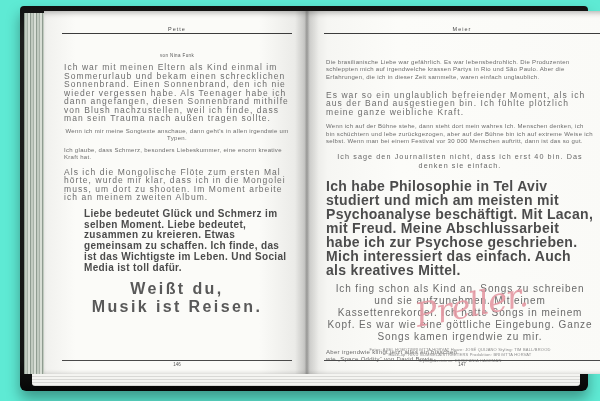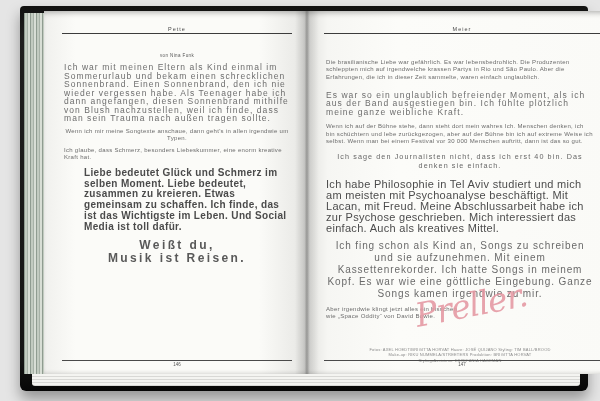--- a/index.html
+++ b/index.html
@@ -1,18 +1,18 @@
 <!DOCTYPE html>
 <html><head>
 <meta charset="utf-8">
 <style>
   html,body{margin:0;padding:0;}
   .stage{
     position:relative;width:600px;height:401px;overflow:hidden;
-    background:#e5e5e5;
+    background:#5eead4;
     font-family:"Liberation Sans",sans-serif;
   }
   .book-body{
     position:absolute;left:20px;top:6px;width:568px;height:385px;
     background:linear-gradient(180deg,#111110,#1f1f1e 8%,#151514 92%,#060606);
     border-radius:4px 4px 6px 6px;
     box-shadow:0 8px 14px rgba(0,0,0,0.35);
   }
   .edge-left{
     position:absolute;left:24px;top:13px;width:20px;height:361px;
@@ -56,24 +56,24 @@
   .page-content{position:absolute;top:42px;left:20px;right:16px;}
   .page-right .page-content{top:48px;right:20px;}
 
   .byline{font-size:4.5px;text-align:center;color:#555;letter-spacing:0.4px;margin:0 0 5px;}
   p{margin:0;}
   .p-med{font-size:8.5px;line-height:1.0;letter-spacing:1.05px;color:#6d6d6d;}
   .p-small{font-size:6px;line-height:1.22;letter-spacing:0.3px;color:#6b6b6b;}
   .center{text-align:center;}
   .p-bold{font-size:10px;line-height:1.08;letter-spacing:0.35px;font-weight:bold;color:#4b4b4b;margin-left:20px;}
   .p-quote{
-    font-size:12px;line-height:1.15;letter-spacing:2.4px;font-weight:bold;color:#595959;
+    font-size:16px;line-height:1.15;letter-spacing:2.4px;font-weight:bold;color:#595959;
     text-align:center;white-space:pre-line;margin-top:3px;
   }
-  .p-large{font-size:11px;line-height:1.0;letter-spacing:0.3px;color:#4c4c4c;}
+  .p-large{font-size:14px;line-height:1.0;letter-spacing:0.3px;color:#4c4c4c;font-weight:bold;}
   .p-cmed{font-size:7.2px;line-height:1.2;letter-spacing:1.1px;color:#666;text-align:center;}
   .p-cent{font-size:10px;line-height:1.22;letter-spacing:0.9px;color:#6a6a6a;text-align:center;}
   .narrow{width:132px;}
 
   .mb5{margin-bottom:5px;} .mb6{margin-bottom:6px;} .mb7{margin-bottom:7px;}
   .mb8{margin-bottom:8px;} .mb10{margin-bottom:10px;}
 
   .credits{
     position:absolute;left:18px;right:18px;top:336px;text-align:center;
     font-size:4px;line-height:1.35;color:#8a8a8a;letter-spacing:0.2px;
@@ -94,20 +94,21 @@
   <div class="edge-right"></div>
   <div class="bottom-stack"></div>
 
   <div class="page page-left">
     <div class="page-header">Pette</div>
     <div class="page-content">
       <div class="byline">von Nina Funk</div>
       <p class="p-med mb5">Ich war mit meinen Eltern als Kind einmal im Sommerurlaub und bekam einen schrecklichen Sonnenbrand. Einen Sonnenbrand, den ich nie wieder vergessen habe. Als Teenager habe ich dann angefangen, diesen Sonnenbrand mithilfe von Blush nachzustellen, weil ich finde, dass man sein Trauma nach außen tragen sollte.</p>
       <p class="p-small center mb5">Wenn ich mir meine Songtexte anschaue, dann geht's in allen irgendwie um Typen.</p>
       <p class="p-small mb6">Ich glaube, dass Schmerz, besonders Liebeskummer, eine enorm kreative Kraft hat.</p>
+      <p class="p-med mb7">Als ich die Mongolische Flöte zum ersten Mal hörte, wurde mir klar, dass ich in die Mongolei muss, um dort zu shooten. Im Moment arbeite ich an meinem zweiten Album.</p>
       <p class="p-bold mb6">Liebe bedeutet Glück und Schmerz im selben Moment. Liebe bedeutet, zusammen zu kreieren. Etwas gemeinsam zu schaffen. Ich finde, das ist das Wichtigste im Leben. Und Social Media ist toll dafür.</p>
       <p class="p-quote">Weißt du,
 Musik ist Reisen.</p>
     </div>
     <div class="page-footer">146</div>
   </div>
 
   <div class="page page-right">
     <div class="page-header">Meier</div>
     <div class="page-content">

